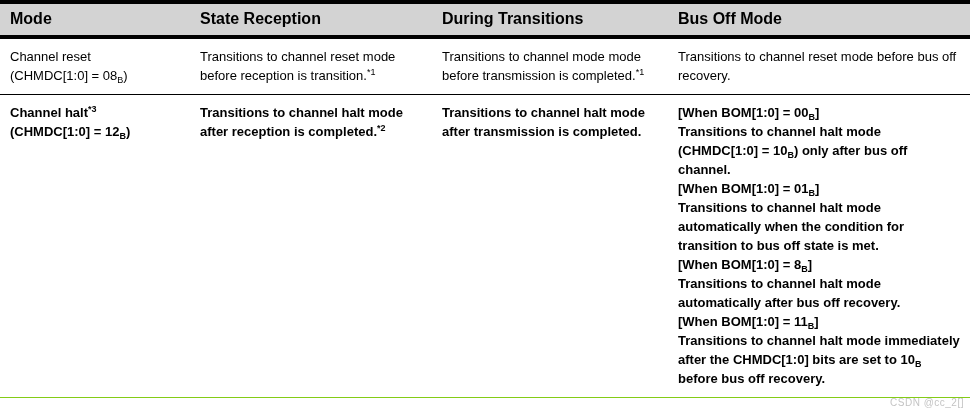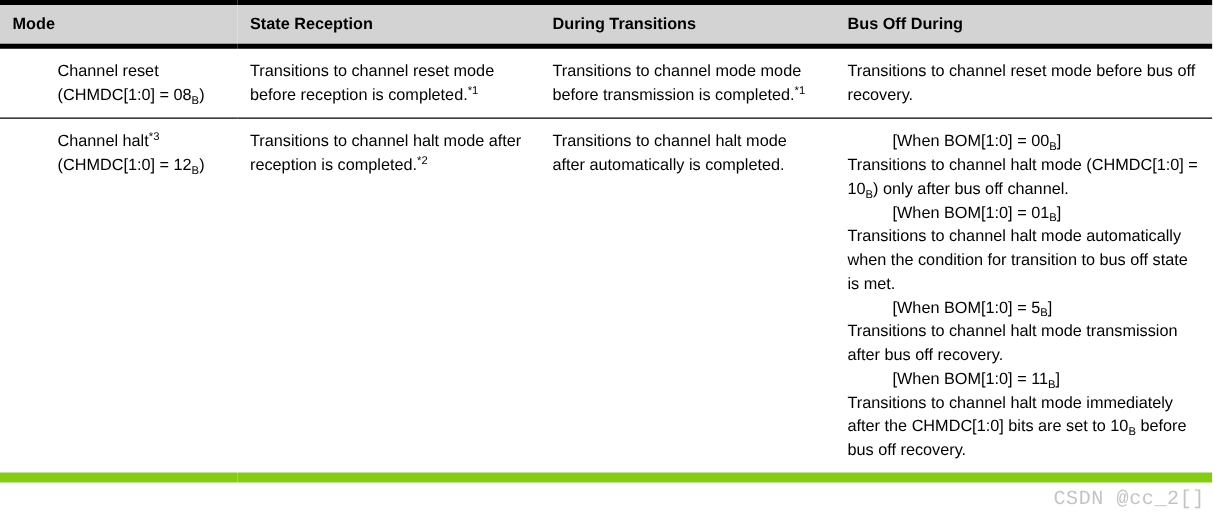--- a/index.html
+++ b/index.html
@@ -38,44 +38,45 @@
   .col-bus   { width: 302px; }
 
   
   thead tr {
     background: #d3d3d3;
   }
   thead th {
     text-align: left;
     vertical-align: middle;
     font-weight: bold;
-    font-size: 13px;
+    font-size: 16px;
     padding: 7px 10px 8px 10px;
     border-top: 4px solid #000000;
     border-bottom: 4px solid #000000;
     line-height: 16px;
     white-space: nowrap;
   }
 
   
   tbody td {
     vertical-align: top;
     text-align: left;
     padding: 8px 10px 9px 10px;
     line-height: 19px;
     font-size: 13px;
   }
   tbody tr.row-sep td {
     border-bottom: 1.5px solid #000000;
   }
   tbody tr.row-last td {
-    border-bottom: 8px solid #84cc16;
+    border-bottom: 1px solid #84cc16;
+    font-weight: bold;
   }
 
-  .cell-line { display: block; margin-left: 36px; }
+  .cell-line { display: block; }
 
   
   sub {
     font-size: 9px;
     line-height: 0;
     vertical-align: baseline;
     position: relative;
     top: 3px;
   }
   sup {
@@ -87,86 +88,86 @@
   }
 
   
   .busoff-block { display: block; }
 
   
   .watermark {
     position: absolute;
     right: 6px;
     bottom: 10px;
-    font-size: 16px;
+    font-size: 10px;
     letter-spacing: 0.5px;
     color: #b9b9b9;
     opacity: 0.85;
     white-space: nowrap;
     pointer-events: none;
     user-select: none;
-    font-family: Liberation Mono, monospace;
+    font-family: Liberation Sans, sans-serif;
   }
 </style>
 </head>
 <body>
 
 <div class="page">
 
   <table class="spec-table">
     <colgroup>
       <col class="col-mode">
       <col class="col-rx">
       <col class="col-tx">
       <col class="col-bus">
     </colgroup>
 
     <thead>
       <tr>
         <th>Mode</th>
         <th>State Reception</th>
         <th>During Transitions</th>
-        <th>Bus Off During</th>
+        <th>Bus Off Mode</th>
       </tr>
     </thead>
 
     <tbody>
 
       <tr class="row-sep">
 
         <td>
           <span class="cell-line"><span>Channel reset</span><sup></sup></span>
           <span class="cell-line"><span>(CHMDC[1:0] = 08</span><sub>B</sub><span>)</span></span>
         </td>
 
-        <td><span>Transitions to channel reset mode before reception is completed.</span><sup>*1</sup></td>
+        <td><span>Transitions to channel reset mode before reception is transition.</span><sup>*1</sup></td>
 
         <td><span>Transitions to channel mode mode before transmission is completed.</span><sup>*1</sup></td>
 
         <td><span>Transitions to channel reset mode before bus off recovery.</span><sup></sup></td>
       </tr>
 
       <tr class="row-last">
 
         <td>
           <span class="cell-line"><span>Channel halt</span><sup>*3</sup></span>
           <span class="cell-line"><span>(CHMDC[1:0] = 12</span><sub>B</sub><span>)</span></span>
         </td>
 
         <td><span>Transitions to channel halt mode after reception is completed.</span><sup>*2</sup></td>
 
-        <td><span>Transitions to channel halt mode after automatically is completed.</span><sup></sup></td>
+        <td><span>Transitions to channel halt mode after transmission is completed.</span><sup></sup></td>
 
         <td>
 
           <span class="busoff-block"><span class="cell-line"><span>[When BOM[1:0] = 00</span><sub>B</sub><span>]</span></span><span>Transitions to channel halt mode (CHMDC[1:0] = 10</span><sub>B</sub><span>) only after bus off channel.</span></span>
 
           <span class="busoff-block"><span class="cell-line"><span>[When BOM[1:0] = 01</span><sub>B</sub><span>]</span></span><span>Transitions to channel halt mode automatically when the condition for transition to bus off state is met.</span><sub></sub><span></span></span>
 
-          <span class="busoff-block"><span class="cell-line"><span>[When BOM[1:0] = 5</span><sub>B</sub><span>]</span></span><span>Transitions to channel halt mode transmission after bus off recovery.</span><sub></sub><span></span></span>
+          <span class="busoff-block"><span class="cell-line"><span>[When BOM[1:0] = 8</span><sub>B</sub><span>]</span></span><span>Transitions to channel halt mode automatically after bus off recovery.</span><sub></sub><span></span></span>
 
           <span class="busoff-block"><span class="cell-line"><span>[When BOM[1:0] = 11</span><sub>B</sub><span>]</span></span><span>Transitions to channel halt mode immediately after the CHMDC[1:0] bits are set to 10</span><sub>B</sub><span> before bus off recovery.</span></span>
 
         </td>
       </tr>
 
     </tbody>
   </table>
 
   <div class="watermark">CSDN @cc_2[]</div>

